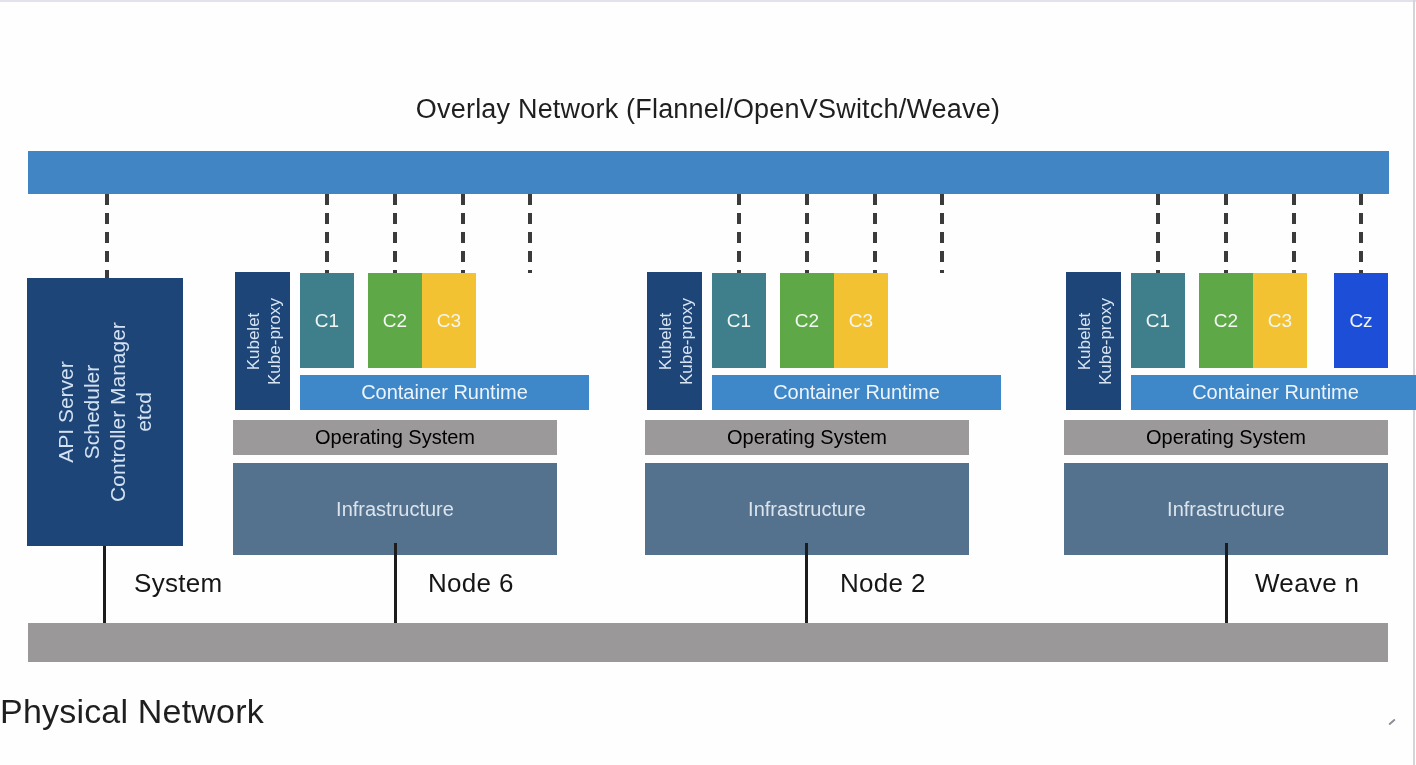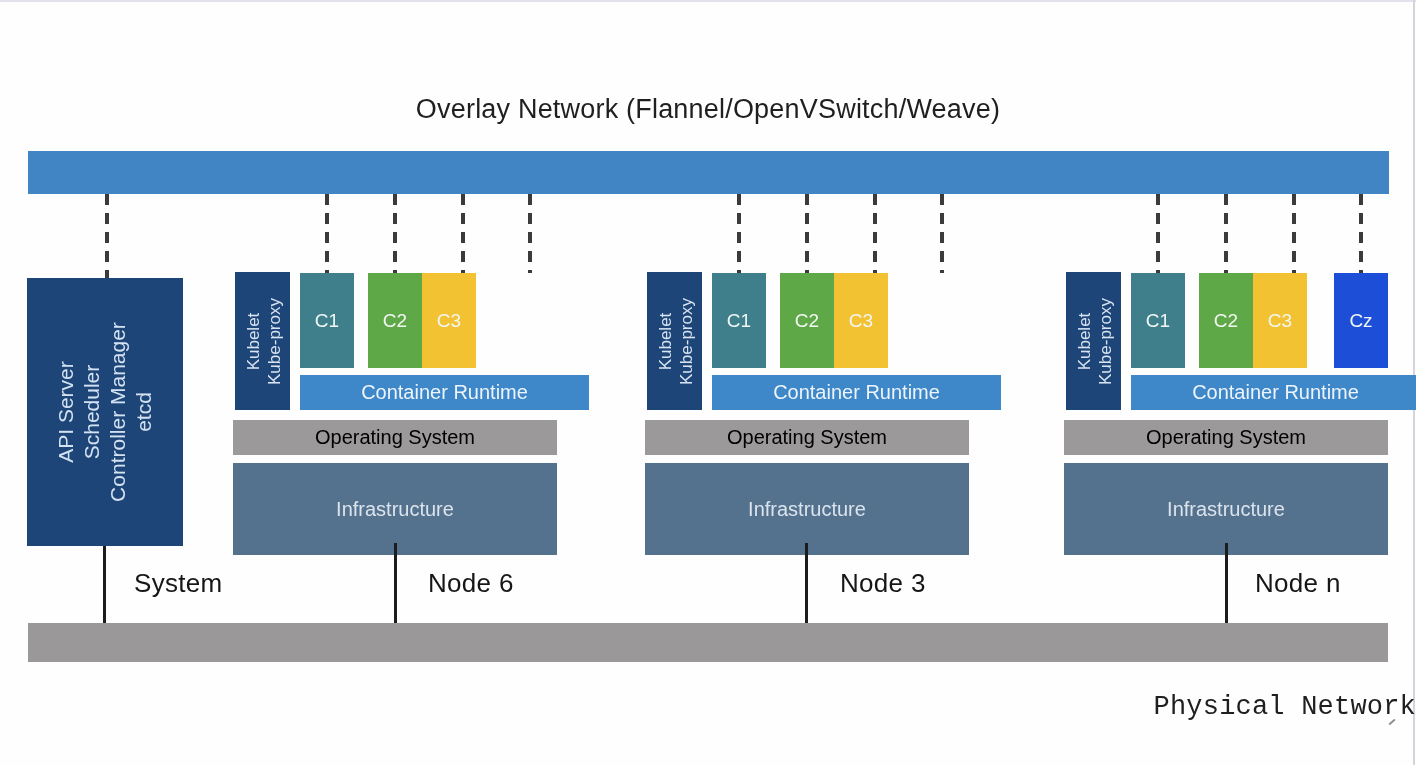--- a/index.html
+++ b/index.html
@@ -66,22 +66,22 @@
   .vline.node-line{top:543px;height:80px;}
 
   .tier-label{
     position:absolute;top:568px;
     font-size:26px;font-weight:500;color:#161616;letter-spacing:0.3px;
     white-space:nowrap;
   }
 
   .physical-bar{position:absolute;left:28px;top:623px;width:1360px;height:39px;background:#9b9899;}
   .physical-label{
-    position:absolute;left:0;right:0;top:692px;text-align:right;
-    font-size:27px;font-weight:500;color:#1f1f1f;letter-spacing:0.2px;font-family:Liberation Mono, monospace;
+    position:absolute;left:0;right:0;top:692px;text-align:left;
+    font-size:34px;font-weight:500;color:#1f1f1f;letter-spacing:0.2px;
   }
   .corner-artifact{
     position:absolute;left:1388px;top:721px;width:8px;height:2px;
     background:#8f8d95;transform:rotate(-40deg);border-radius:1px;
   }
 </style>
 </head>
 <body>
 
 <div class="canvas">
@@ -155,21 +155,21 @@
         <span>C2</span>
       </div>
     <div class="cbox p2" style="background: rgb(242, 194, 50);">
         <span>C3</span>
       </div>
     <div class="hbar runtime-bar" style="background: rgb(62, 135, 200);">Container Runtime</div>
     <div class="hbar os-bar" style="background: rgb(155, 153, 154);">Operating System</div>
     <div class="hbar infra-bar" style="background: rgb(84, 113, 142);">Infrastructure</div>
   </div>
   <div class="vline node-line" style="left:805px"></div>
-  <div class="tier-label" style="left:840px">Node 3</div>
+  <div class="tier-label" style="left:840px">Node 2</div>
 
   <div class="node-group" style="left:1064px">
     <div class="agent-box" style="background: rgb(30, 69, 120);">
       <div class="rot rot-agent">
         <span>Kubelet</span>
         <span>Kube-proxy</span>
       </div>
     </div>
     <div class="cbox p0" style="background: rgb(63, 127, 140);">
         <span>C1</span>
@@ -181,19 +181,19 @@
         <span>C3</span>
       </div>
     <div class="cbox p3" style="background: #1d4ed8;">
         <span>Cz</span>
       </div>
     <div class="hbar runtime-bar" style="background: rgb(62, 135, 200);">Container Runtime</div>
     <div class="hbar os-bar" style="background: rgb(155, 153, 154);">Operating System</div>
     <div class="hbar infra-bar" style="background: rgb(84, 113, 142);">Infrastructure</div>
   </div>
   <div class="vline node-line" style="left:1225px"></div>
-  <div class="tier-label" style="left:1255px">Node n</div>
+  <div class="tier-label" style="left:1255px">Weave n</div>
 
   <div class="physical-bar" style="background: rgb(155, 152, 153);"></div>
   <div class="physical-label">Physical Network</div>
 
   <div class="corner-artifact"></div>
 </div>
 
 </body></html>

